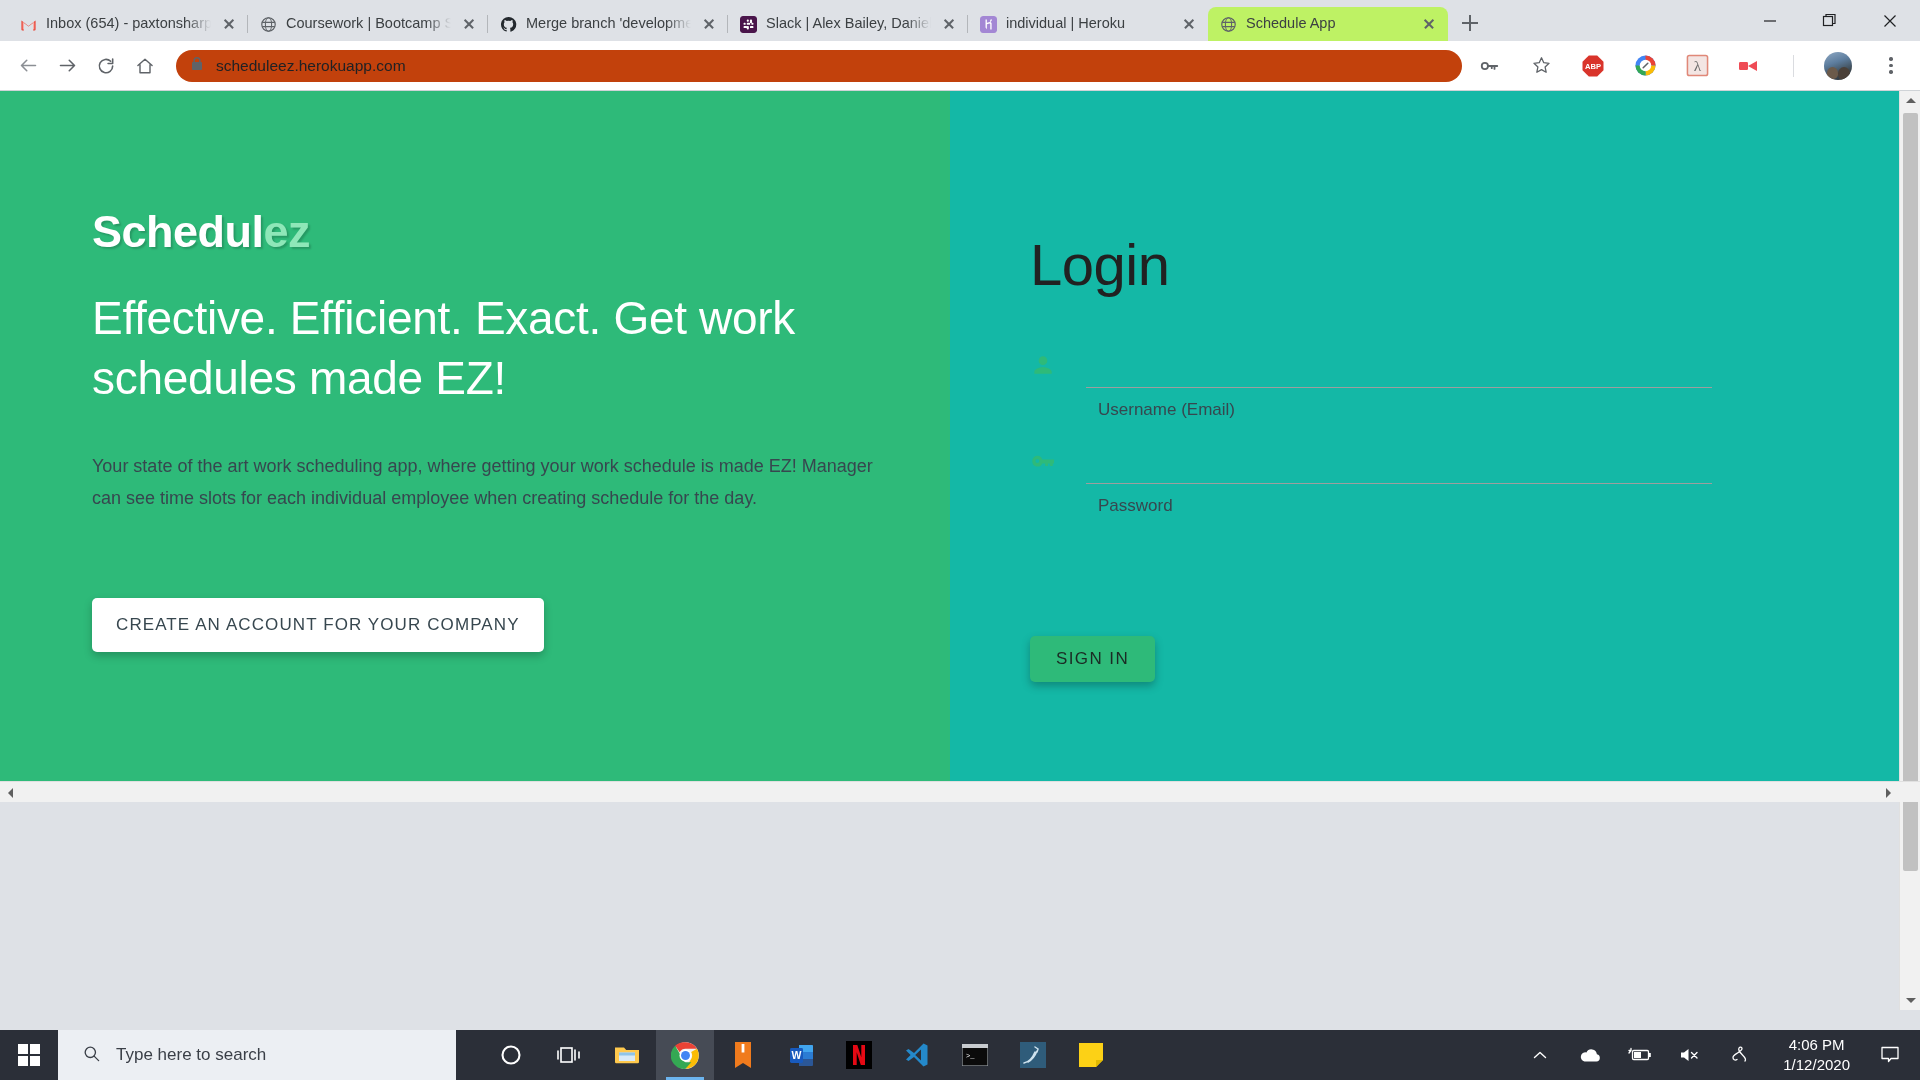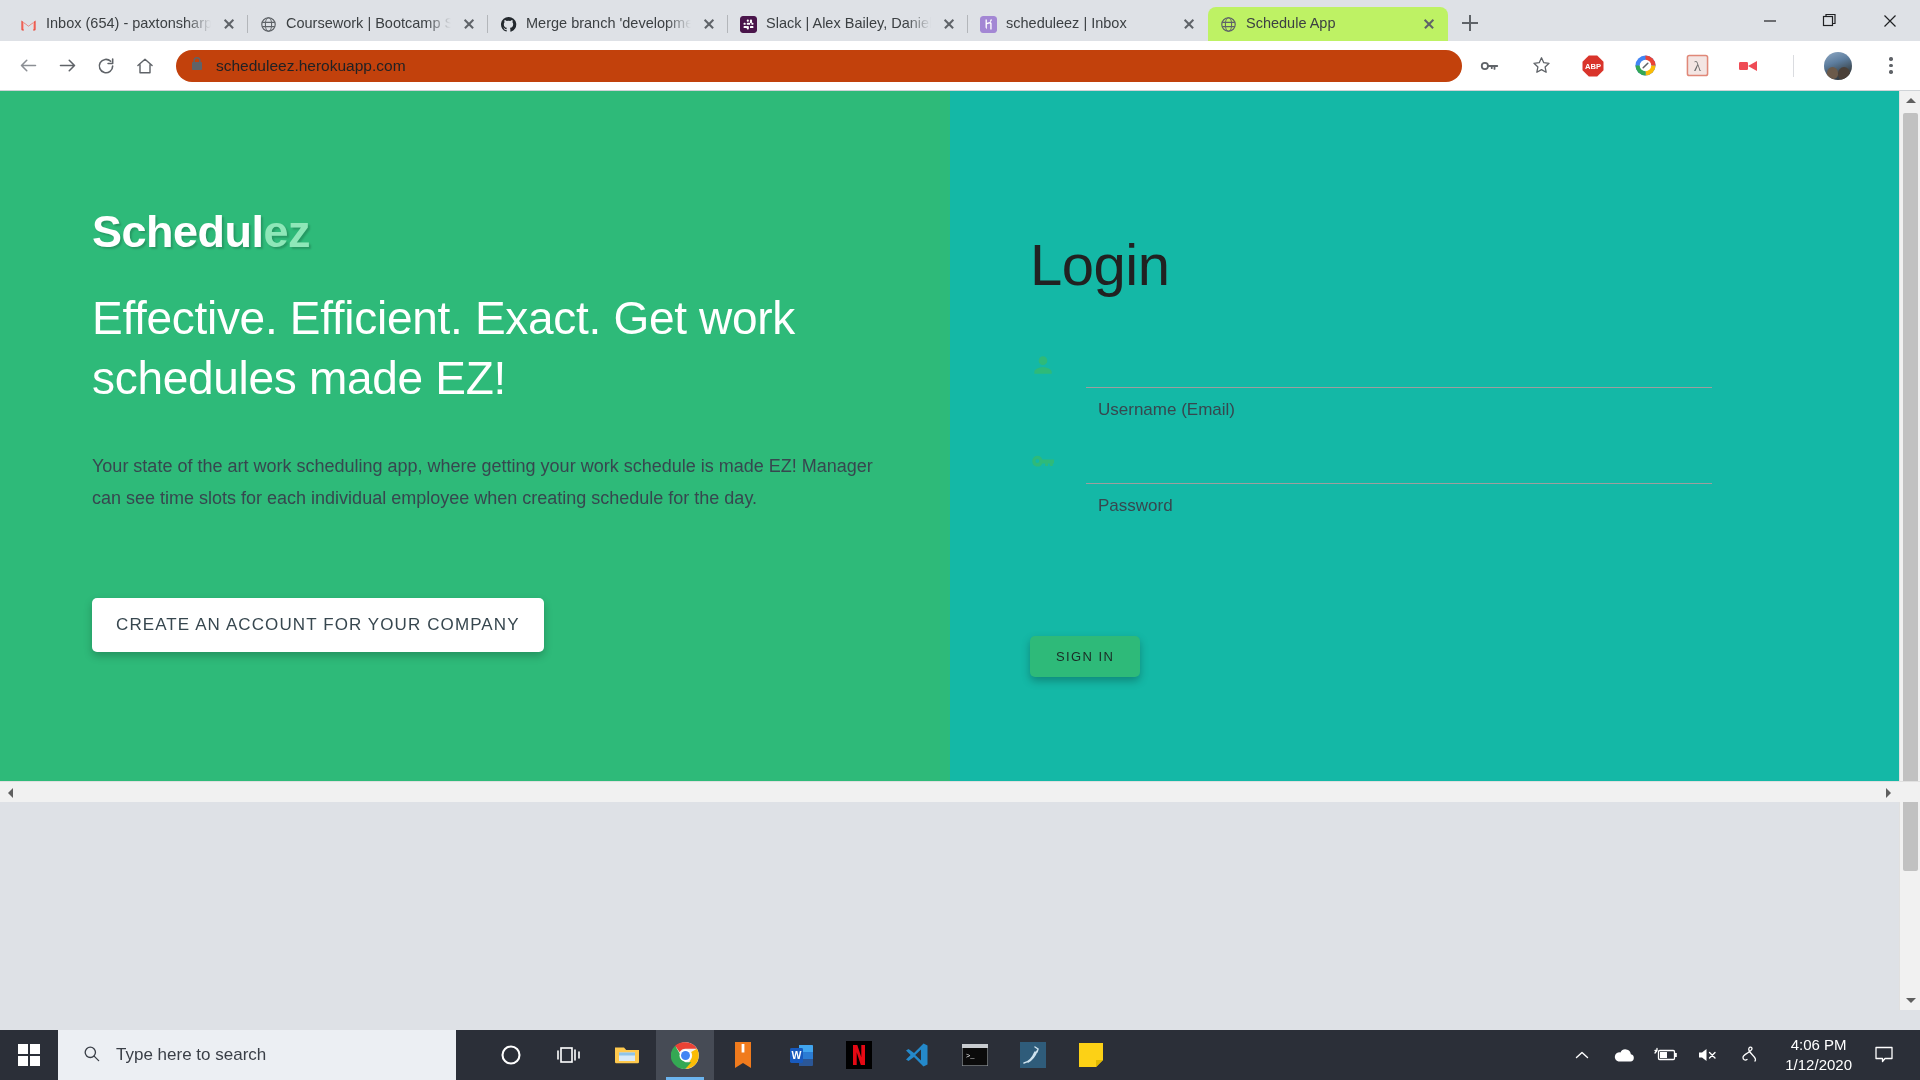--- a/index.html
+++ b/index.html
@@ -144,21 +144,21 @@
   .field-input {
     height: 42px; border-bottom: 1px solid #9e9e9e; width: 626px;
   }
   .field-label {
     margin-top: 12px; font-size: 17px; color: #37474f; margin-left: 12px;
   }
   .signin {
     margin-top: 98px; margin-left: 0px; display: inline-block;
     background: #2eba79; color: #1b2b24;
     padding: 13px 26px; border-radius: 5px;
-    font-size: 13px; letter-spacing: 1.4px; font-weight: normal;
+    font-size: 17px; letter-spacing: 1.4px; font-weight: normal;
     box-shadow: 0 4px 8px rgba(0,0,0,0.26);
   }
 
   
   .vscroll {
     position: absolute; right: 0; top: 0; width: 21px; height: 919px;
     background: #f1f1f1; border-left: 1px solid #e0e0e0;
   }
   .vscroll-thumb {
     position: absolute; left: 3px; top: 22px; width: 15px; height: 758px;
@@ -194,21 +194,21 @@
   .app {
     width: 58px; height: 50px; display: flex; align-items: center;
     justify-content: center; position: relative;
   }
   .app.active-bg { background: #464b55; }
   .app .underline {
     position: absolute; bottom: 0; left: 10px; width: 38px; height: 3px; background: #6cb4ee;
   }
   .tray {
     margin-left: auto; display: flex; align-items: center; height: 50px;
-    gap: 0px; padding-right: 18px;
+    gap: 8px; padding-right: 12px;
   }
   .tray-item { width: 42px; height: 50px; display: flex; align-items: center; justify-content: center; }
   .clock {
     height: 50px; display: flex; flex-direction: column; align-items: center;
     justify-content: center; padding: 0 14px; color: #ffffff; font-size: 15px; line-height: 20px;
   }
   .notify { width: 36px; height: 50px; display: flex; align-items: center; justify-content: center; }
 </style>
 </head>
 <body>
@@ -270,21 +270,21 @@
       <span class="tab-close"></span>
     </div>
 
     <div class="tab inactive">
       <span class="tab-fav">
         <svg width="17" height="17" viewBox="0 0 24 24">
             <rect width="24" height="24" rx="4" fill="#a387d4"></rect>
             <path fill="#fff" d="M7.8 5h1.9v4.8s2.3-1.4 4.4-1.4c2.2 0 2.3 1.6 2.3 2.6V19h-1.9v-7.4c0-.6-.2-1-1-1-1.4 0-3.8 1.3-3.8 1.3V19H7.8zm7.1 0h2.3c-.4 1-1 2.1-1.8 3h-1.6c.5-1 .9-2 1.1-3zM10 19l-2.2-2.6V19z"></path>
           </svg>
       </span>
-      <span class="tab-title">scheduleez | Inbox</span>
+      <span class="tab-title">individual | Heroku</span>
       <span class="tab-close"></span>
     </div>
 
     <div class="tab active">
       <span class="tab-fav">
         <svg width="17" height="17" viewBox="0 0 24 24">
             <circle cx="12" cy="12" r="9.5" fill="none" stroke="#5f6368" stroke-width="1.7"></circle>
             <ellipse cx="12" cy="12" rx="4.4" ry="9.5" fill="none" stroke="#5f6368" stroke-width="1.5"></ellipse>
             <path d="M3 9h18M3 15h18" stroke="#5f6368" stroke-width="1.5"></path>
           </svg>

